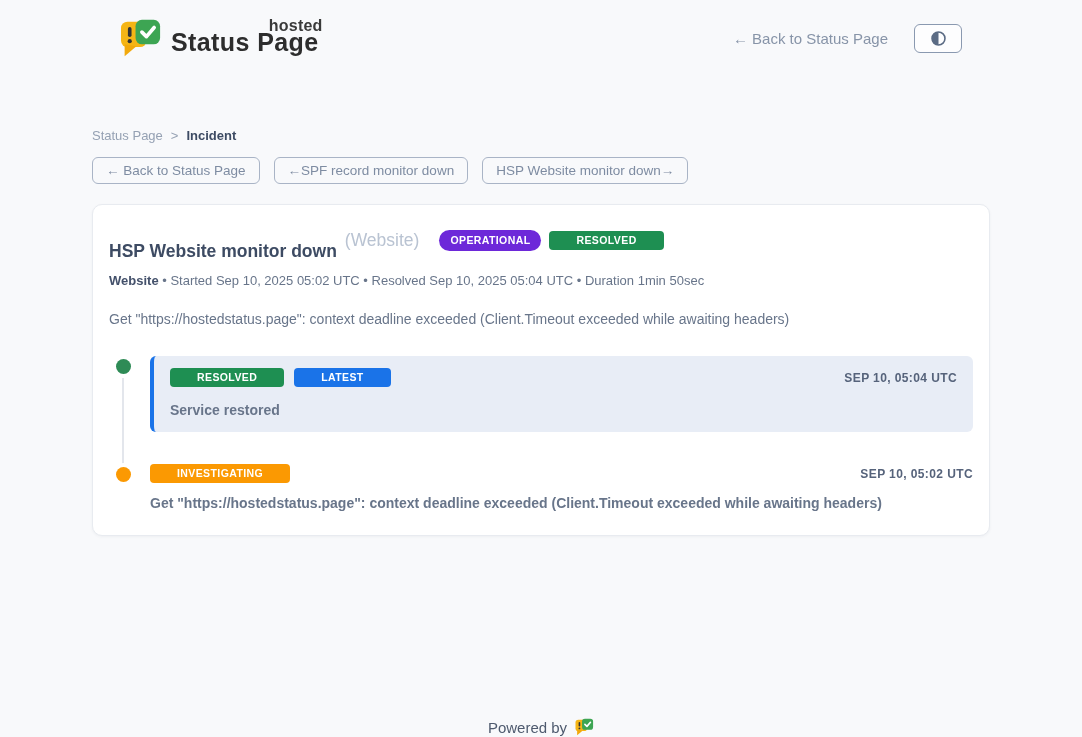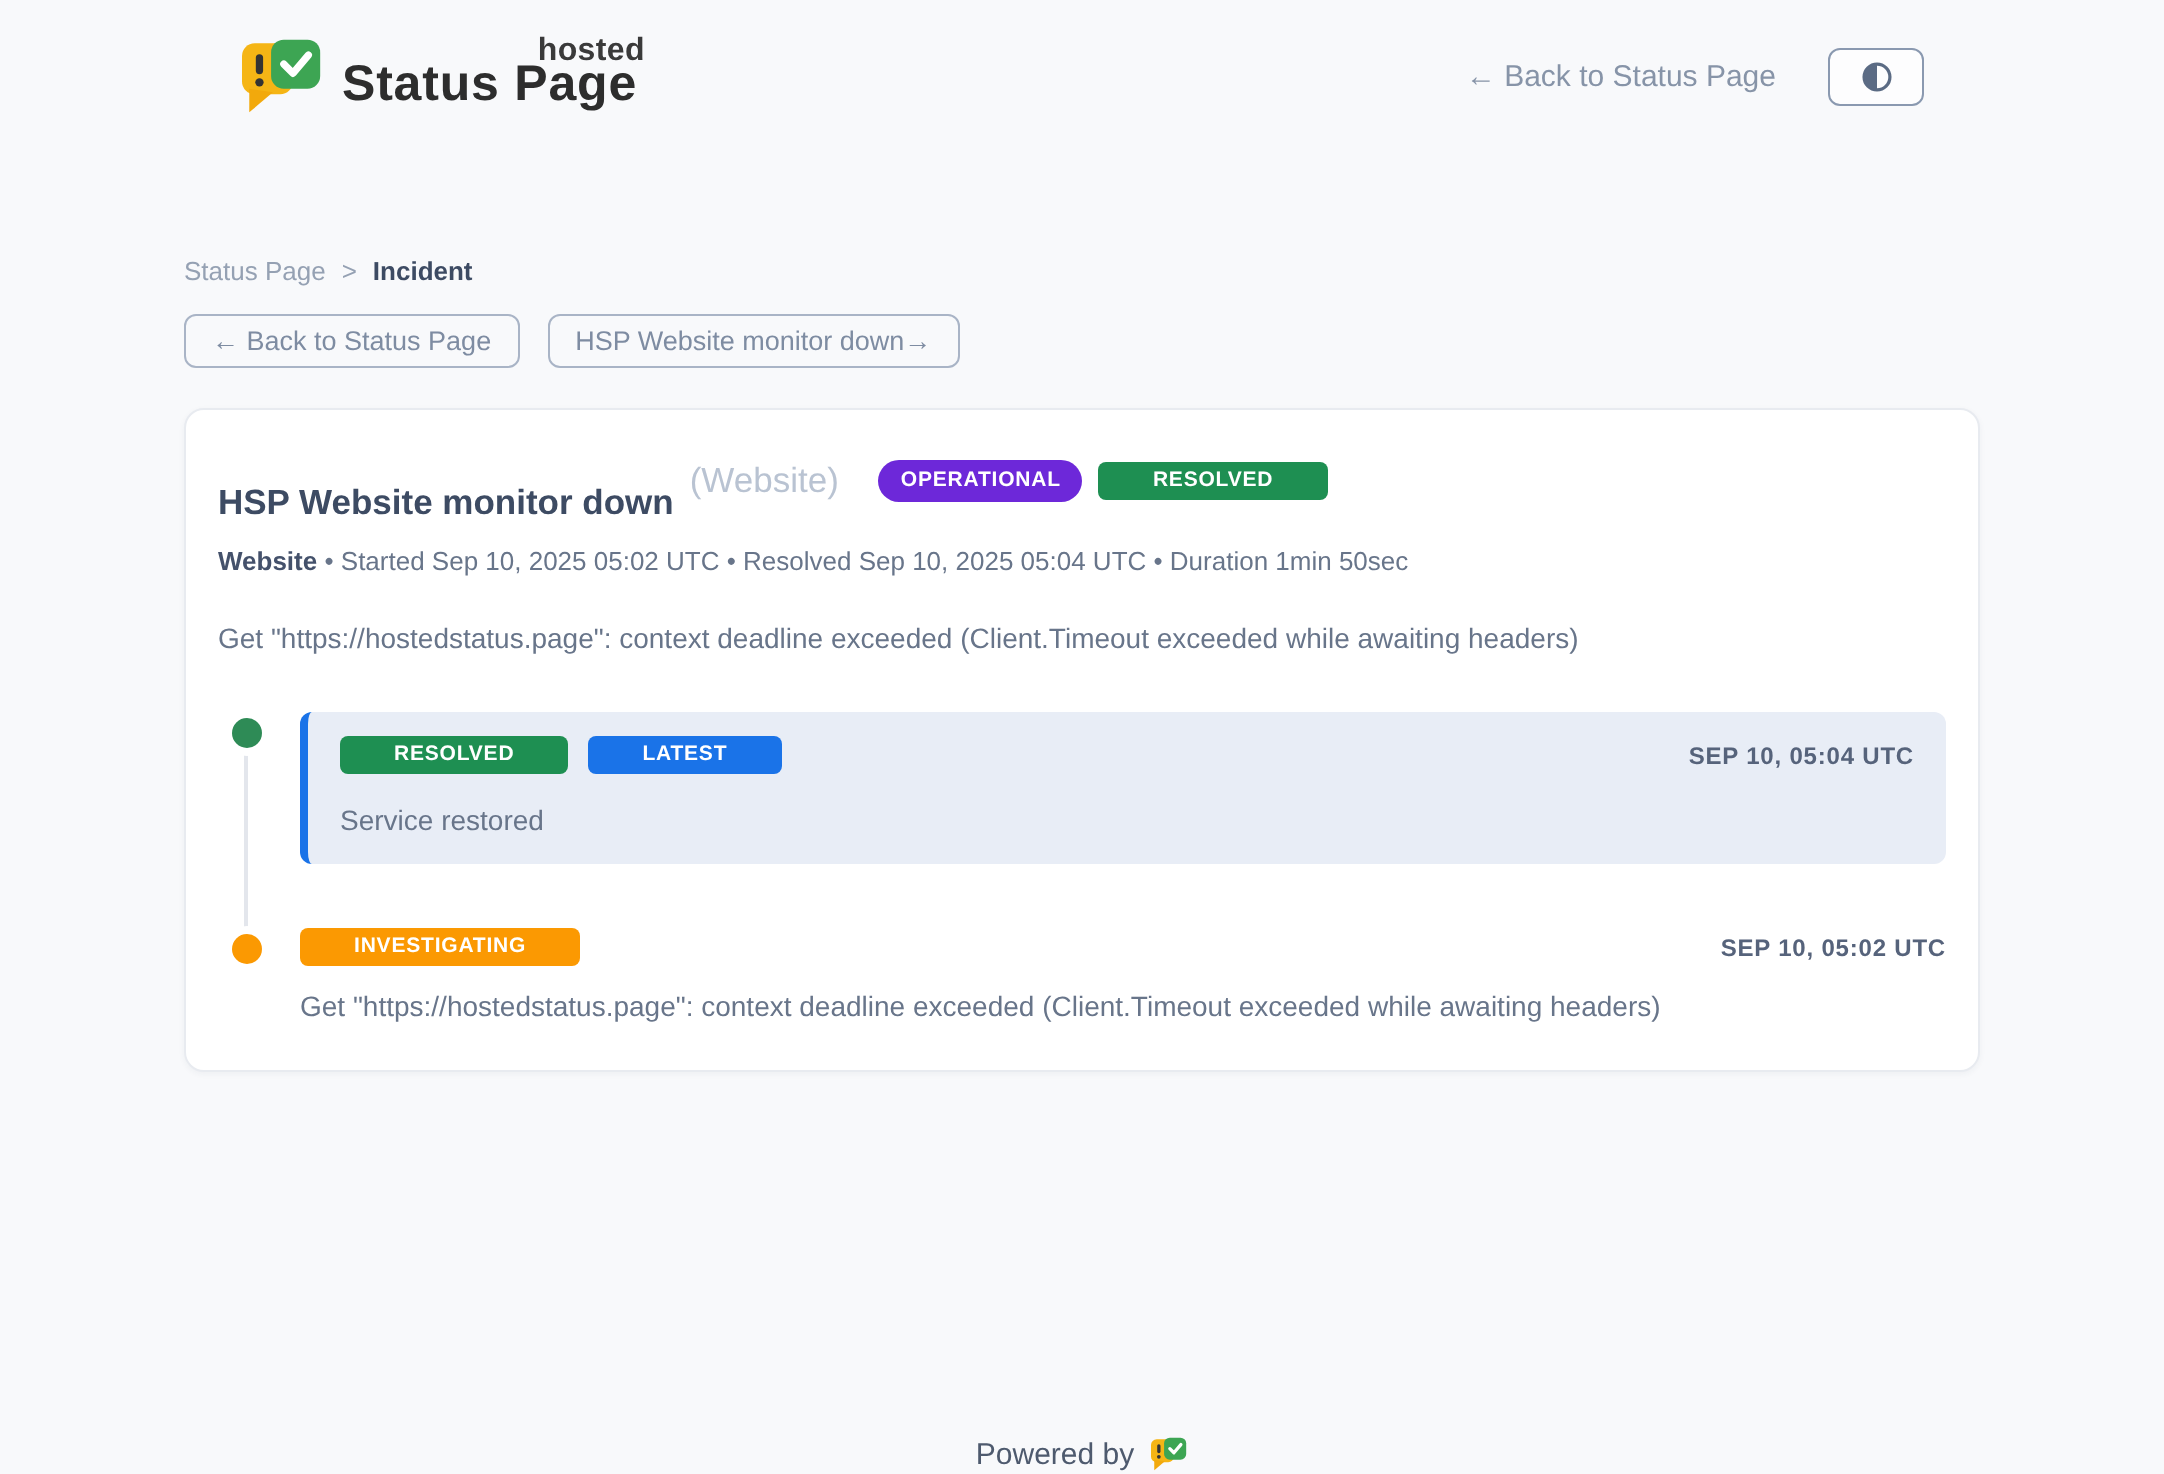--- a/index.html
+++ b/index.html
@@ -151,21 +151,21 @@
     padding: 12px 16px 14px 16px;
   }
   .tl-head { display: flex; align-items: center; justify-content: space-between; }
   .tl-badges { display: flex; gap: 10px; }
   .tl-timestamp {
     font-size: 12px;
     font-weight: bold;
     color: #56637b;
     letter-spacing: 0.4px;
   }
-  .tl-message { margin-top: 15px; font-size: 14px; color: #68758a; }
+  .tl-message { margin-top: 15px; font-size: 14px; color: #68758a; font-weight: bold; }
   .tl-plain .tl-message { margin-top: 12px; }
 
   
   .footer { margin-top: 182px; text-align: center; }
   .powered-row {
     display: flex; align-items: center; justify-content: center; gap: 8px;
     font-size: 15px; color: #4e5a6e;
     cursor: pointer;
   }
   .powered-logo { width: 19px; height: 18px; }
@@ -211,20 +211,21 @@
 
   <div class="breadcrumb">
     <span class="crumb-root">Status Page</span>
     <span class="crumb-sep">&gt;</span>
     <span class="crumb-current">Incident</span>
   </div>
 
   <div class="title-row">
     <div class="nav-buttons">
       <button class="nav-btn">← Back to Status Page</button>
+      <button class="nav-btn">←SPF record monitor down</button>
       <button class="nav-btn">HSP Website monitor down→</button>
     </div>
   </div>
 
   <div class="card">
     <div class="incident-title-row">
       <span class="incident-title">HSP Website monitor down</span>
       <span class="incident-component">(Website)</span>
       <span class="badge badge-pill bg-operational">OPERATIONAL</span>
       <span class="badge bg-resolved">RESOLVED</span>

